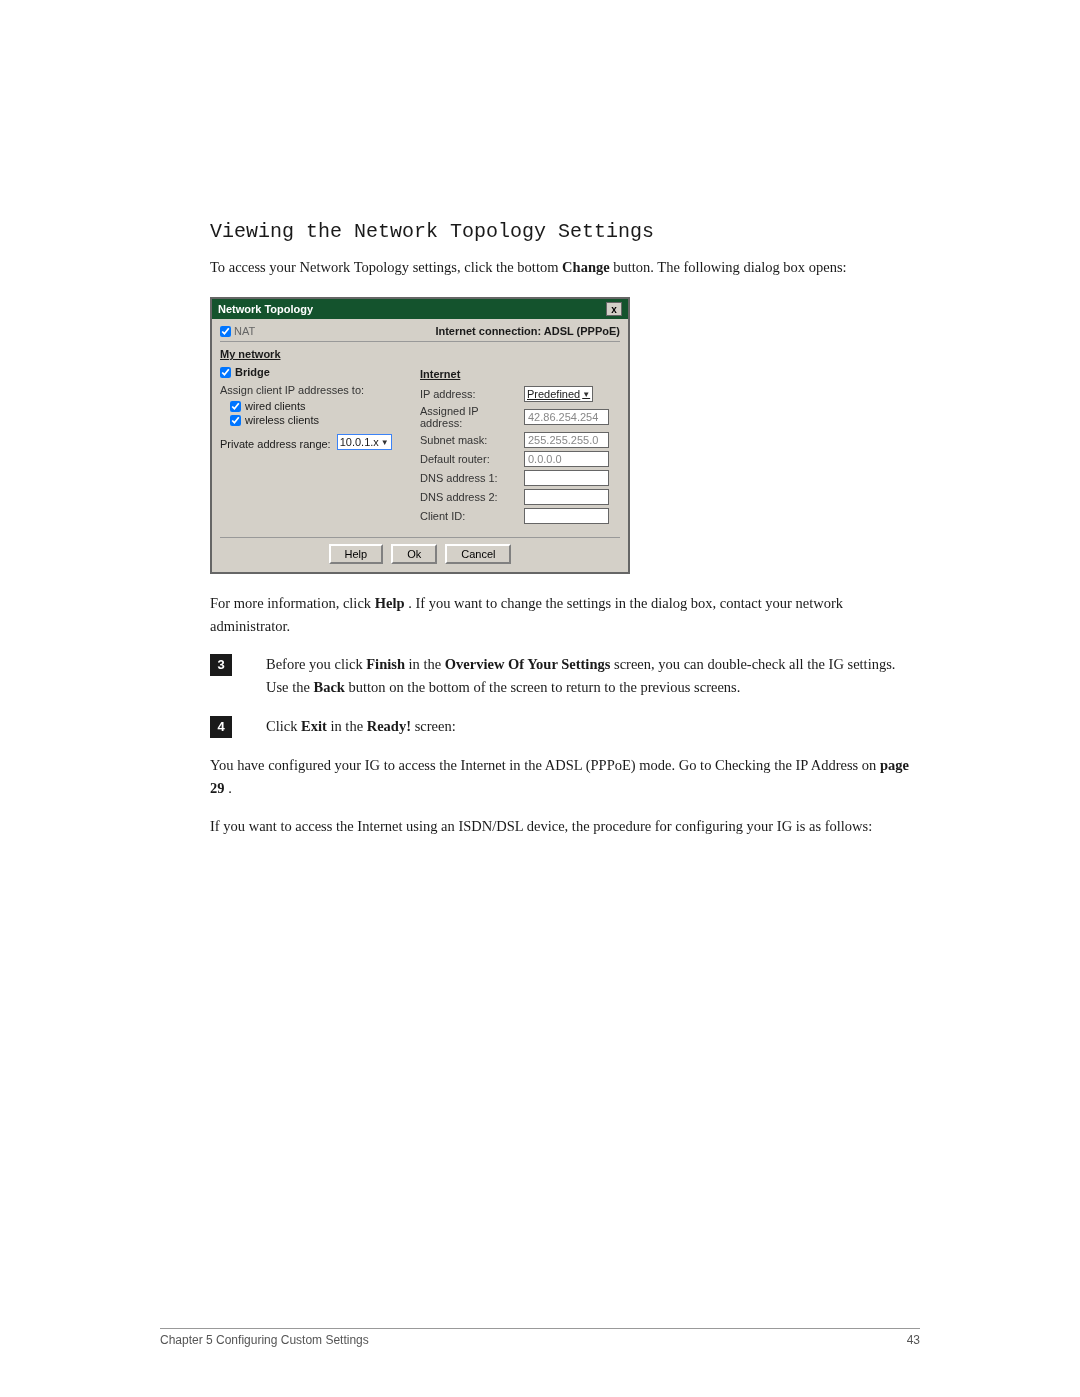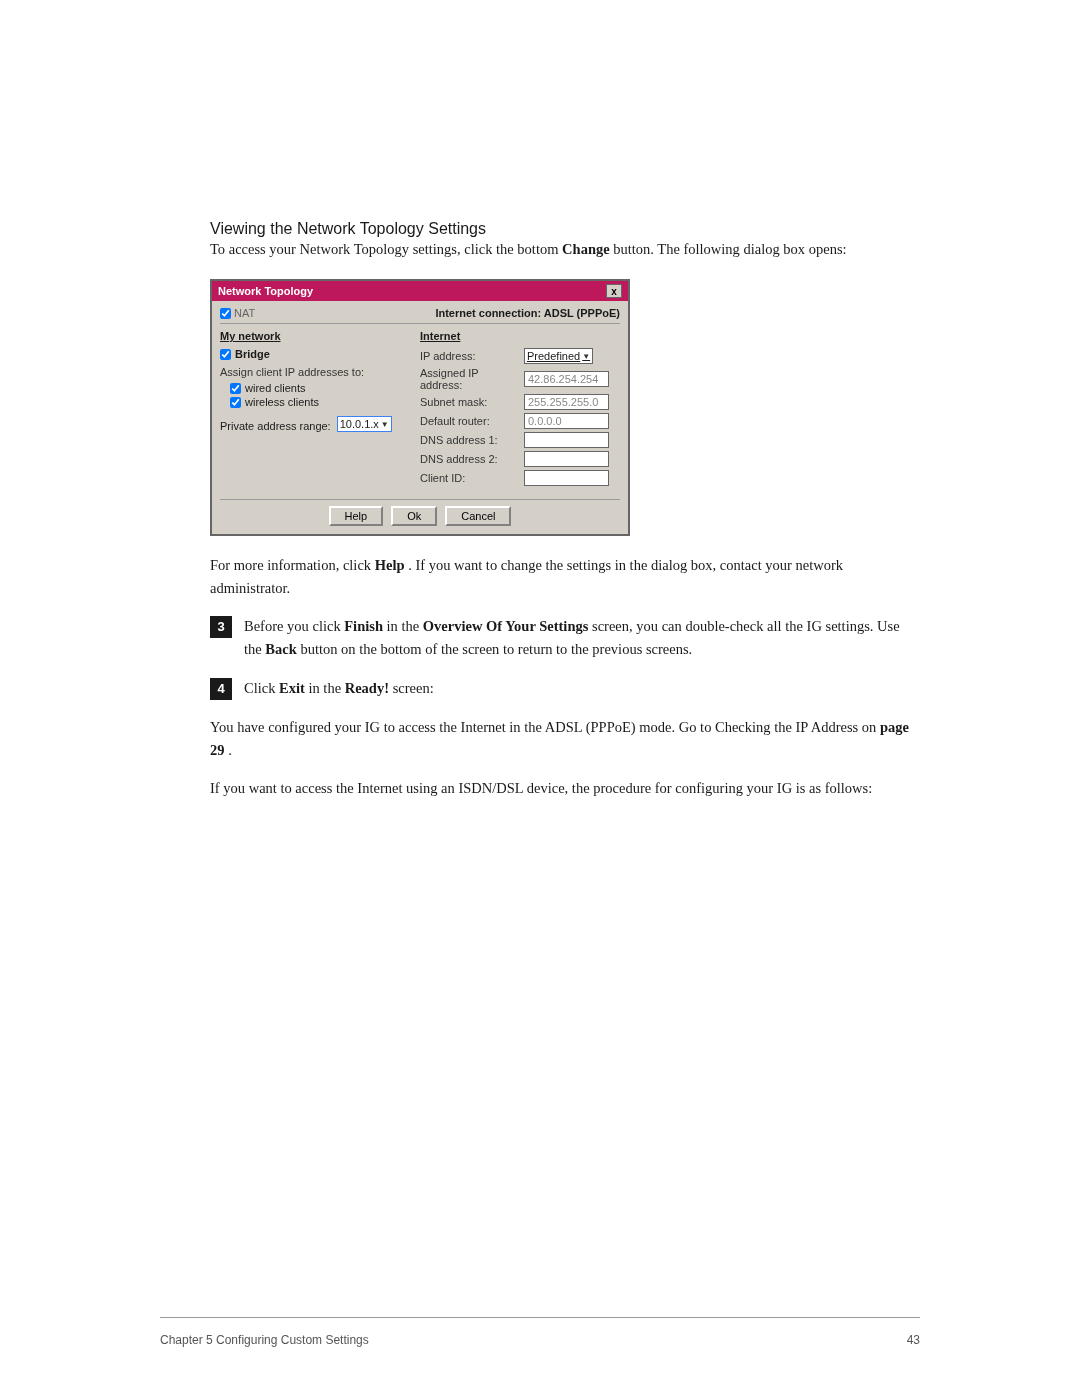--- a/index.html
+++ b/index.html
@@ -12,25 +12,25 @@
       font-size: 15px;
       color: #1a1a1a;
       position: relative;
     }
 
     .page-content {
       padding: 220px 160px 80px 210px;
     }
 
     .section-heading {
-      font-size: 16px;
+      font-size: 20px;
       font-weight: normal;
-      font-family: Liberation Sans, sans-serif;
+      font-family: Liberation Mono, monospace;
       color: #1a1a1a;
-      margin-bottom: 0;
+      margin-bottom: 13px;
     }
 
     .body-text {
       font-size: 14.5px;
       line-height: 1.6;
       color: #1a1a1a;
       margin-bottom: 14px;
     }
 
     .body-text b {
@@ -41,21 +41,21 @@
     .dialog-container {
       margin: 18px 0 18px 0;
       border: 2px solid #666;
       background: #d4d0c8;
       width: 420px;
       font-family: Arial, Helvetica, sans-serif;
       font-size: 11px;
     }
 
     .dialog-titlebar {
-      background: #be185d;
+      background: #14532d;
       color: #ffffff;
       padding: 3px 6px;
       font-size: 11px;
       font-weight: bold;
       display: flex;
       justify-content: space-between;
       align-items: center;
       gap: 24px;
     }
 
@@ -107,20 +107,21 @@
       display: flex;
       gap: 10px;
     }
 
     .dialog-left-col {
       width: 190px;
     }
 
     .dialog-right-col {
       flex: 1;
+      margin-top: 20px;
     }
 
     .col-header {
       font-size: 11px;
       font-weight: bold;
       margin-bottom: 6px;
       text-decoration: underline;
     }
 
     .checkbox-row {
@@ -250,20 +251,21 @@
       font-weight: bold;
       font-family: Arial, Helvetica, sans-serif;
       flex-shrink: 0;
       margin-top: 1px;
     }
 
     .step-text {
       font-size: 14.5px;
       line-height: 1.6;
       color: #1a1a1a;
+      margin-left: 22px;
     }
 
     .step-text b {
       font-weight: bold;
     }
 
     
     .internet-access-heading {
       font-size: 17px;
       font-weight: bold;
@@ -276,21 +278,21 @@
     
     .page-footer {
       position: absolute;
       bottom: 50px;
       left: 160px;
       right: 160px;
       display: flex;
       justify-content: space-between;
       align-items: center;
       border-top: 1px solid #999;
-      padding-top: 15px;
+      padding-top: 4px;
     }
 
     .footer-left {
       font-size: 12px;
       color: #555;
       font-family: Arial, Helvetica, sans-serif;
     }
 
     .footer-right {
       font-size: 12px;

